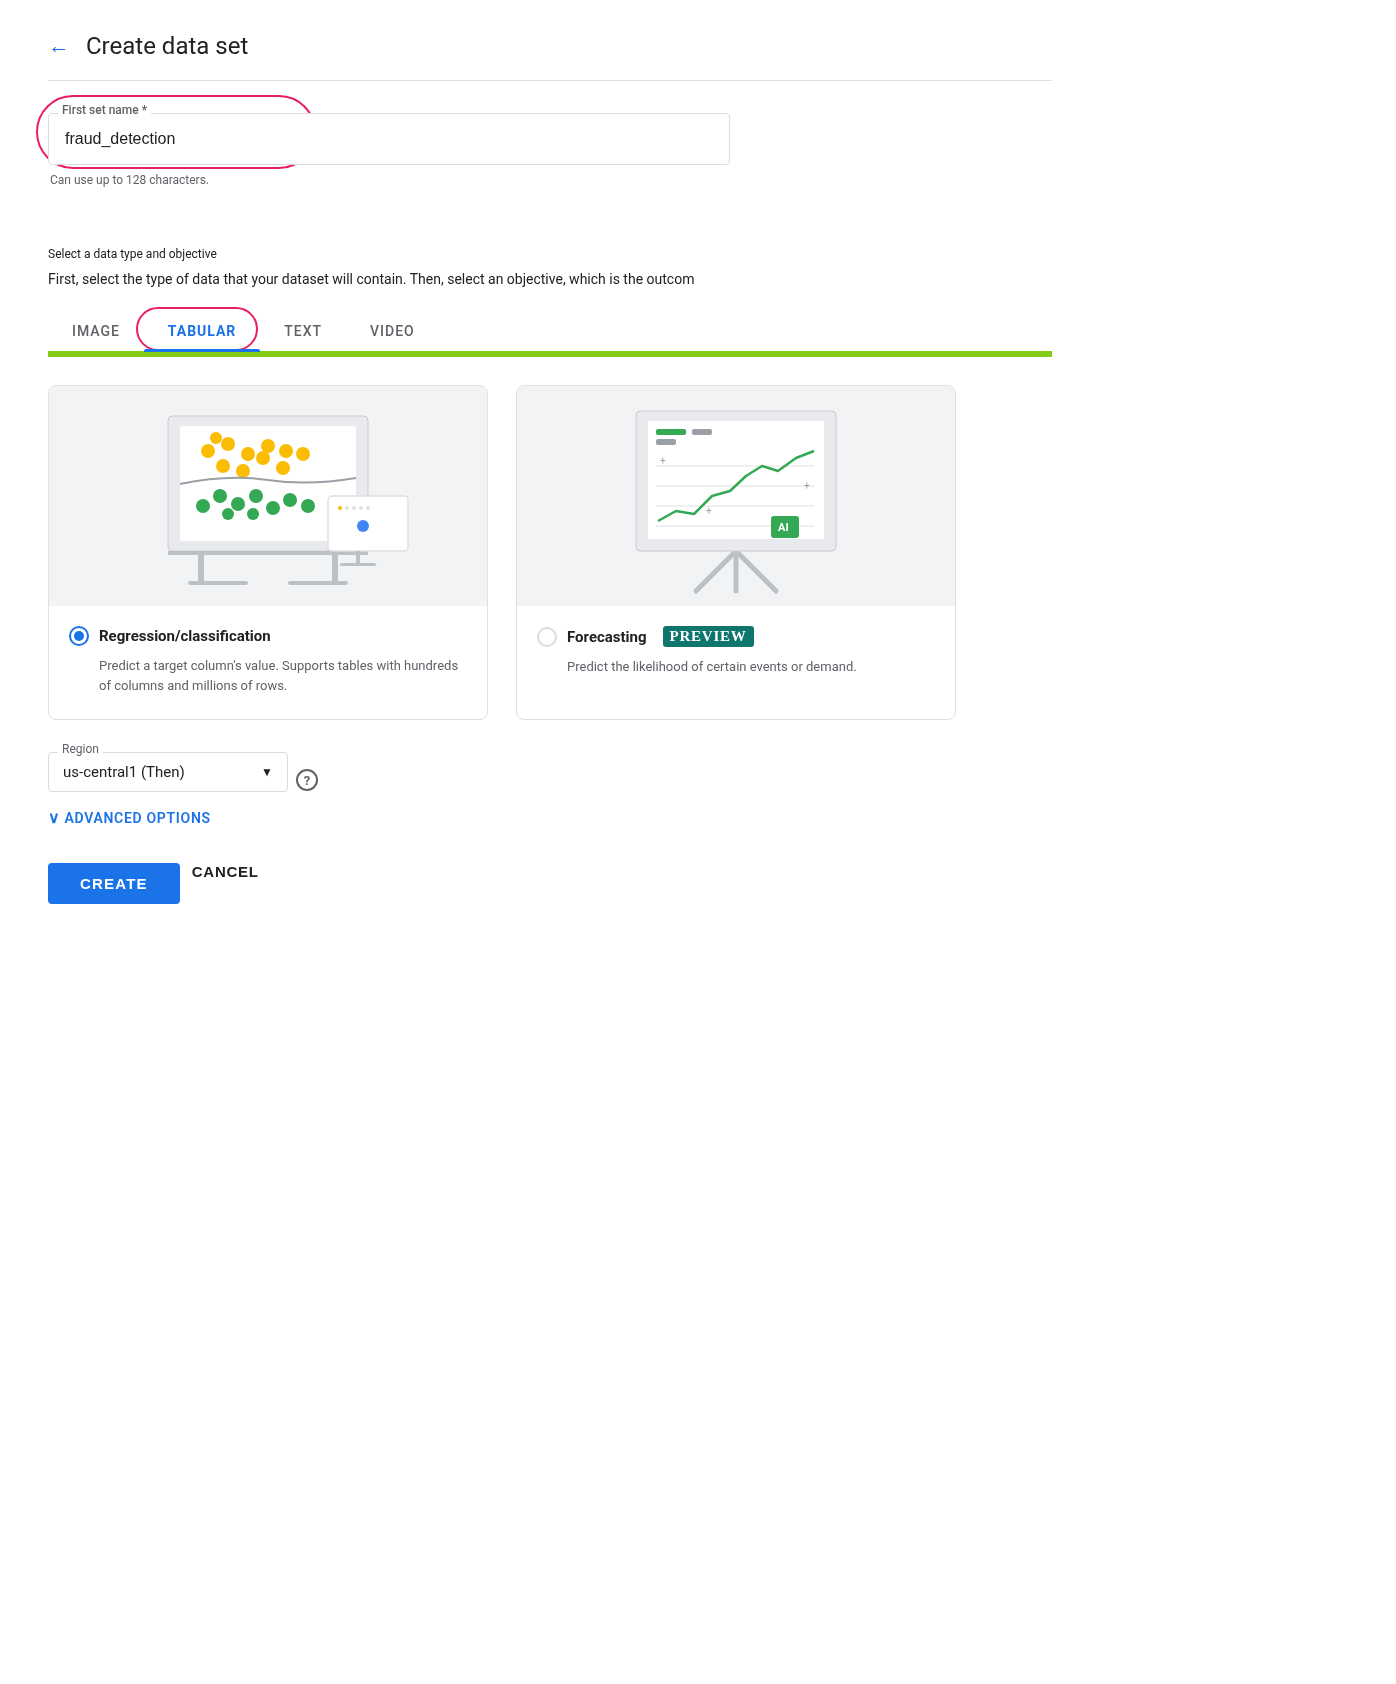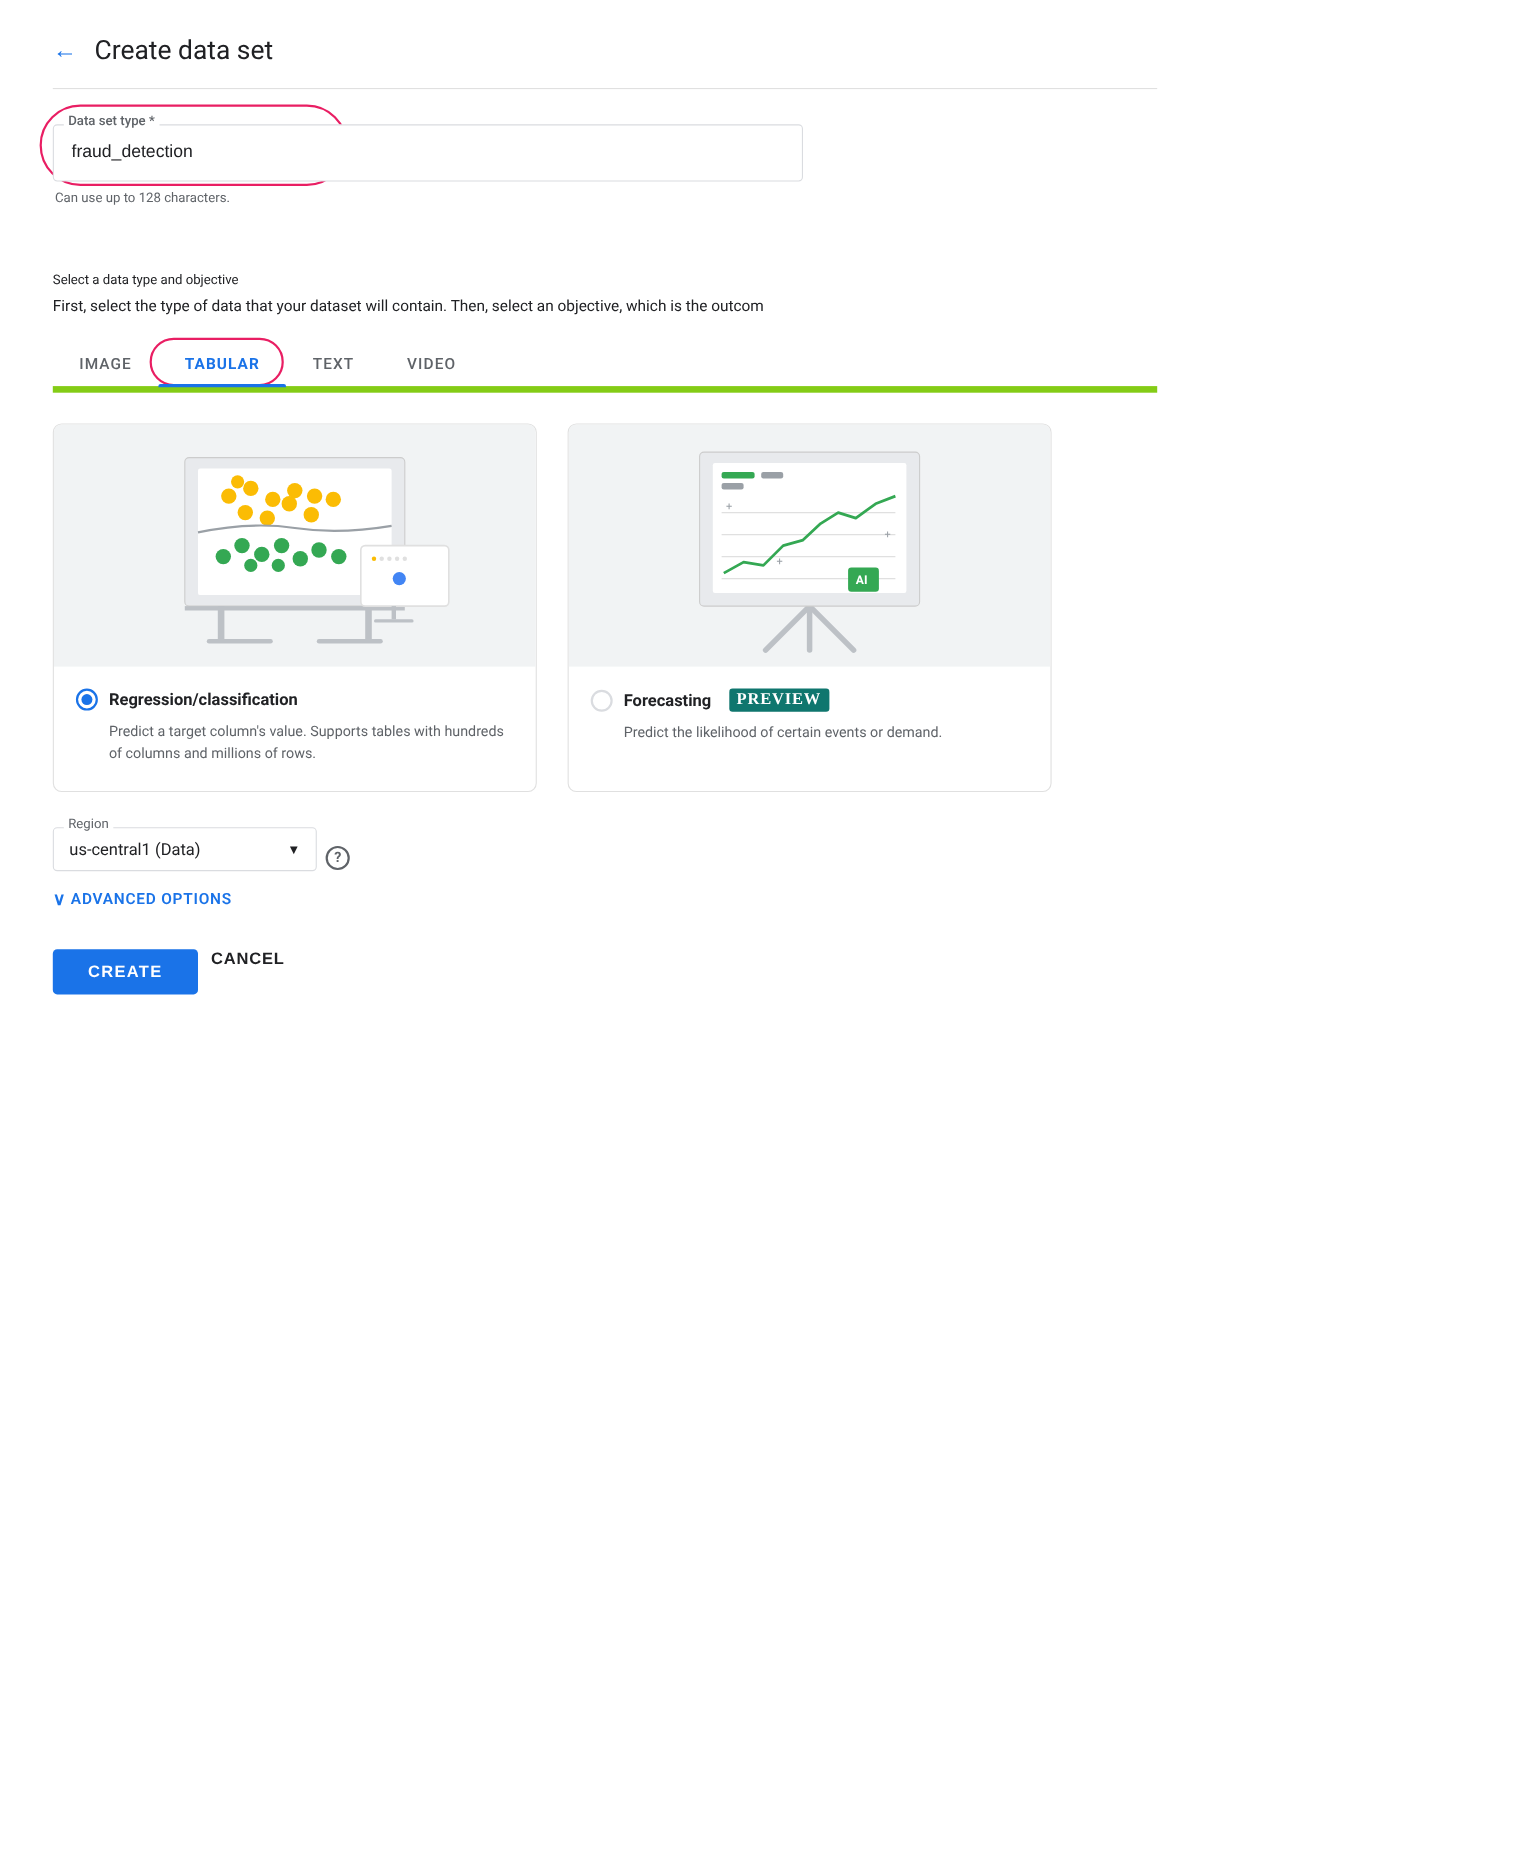--- a/index.html
+++ b/index.html
@@ -358,21 +358,21 @@
     <a class="back-arrow">←</a>
     <h1 class="page-title">Create data set</h1>
   </div>
   <hr class="divider">
 
   
   <div style="position: relative; display: inline-block; margin-bottom: 24px;">
     
     <div class="annotation-circle-name"></div>
     <div class="form-field">
-      <label class="field-label">Data set type *</label>
+      <label class="field-label">First set name *</label>
       <input type="text" class="text-input" value="fraud_detection" style="">
     </div>
     <p class="field-hint">Can use up to 128 characters.</p>
   </div>
 
   
   <h2 class="section-title">Select a data type and objective</h2>
   <p class="section-desc">First, select the type of data that your dataset will contain. Then, select an objective, which is the outcom</p>
 
   
@@ -498,21 +498,21 @@
         <p class="card-desc">Predict the likelihood of certain events or demand.</p>
       </div>
     </div>
   </div>
 
   
   <div class="region-row">
     <div class="region-container">
       <span class="region-label">Region</span>
       <div class="region-select">
-        <span class="region-value">us-central1 (Data)</span>
+        <span class="region-value">us-central1 (Then)</span>
         <span class="chevron-icon">▼</span>
       </div>
     </div>
     <div class="help-icon">?</div>
   </div>
 
   
   <div class="advanced-options">
     <span class="chevron-down">∨</span>
     <span>ADVANCED OPTIONS</span>

